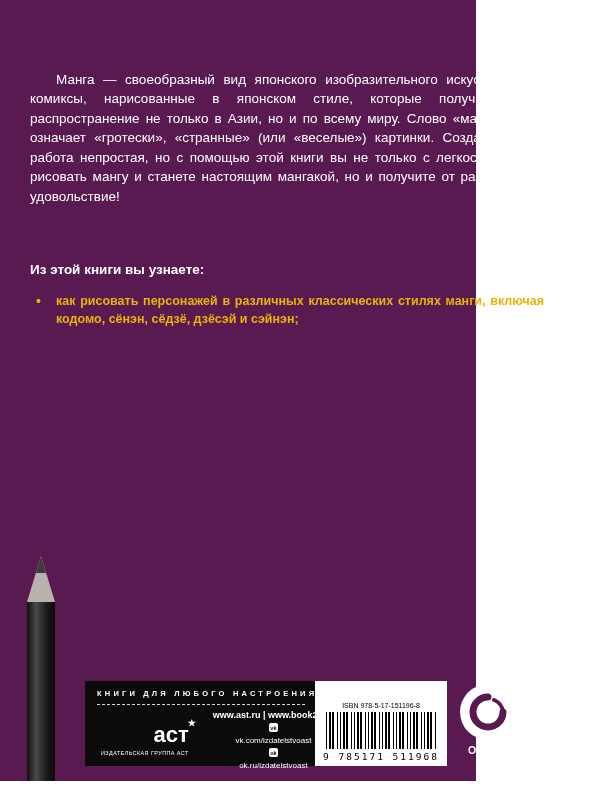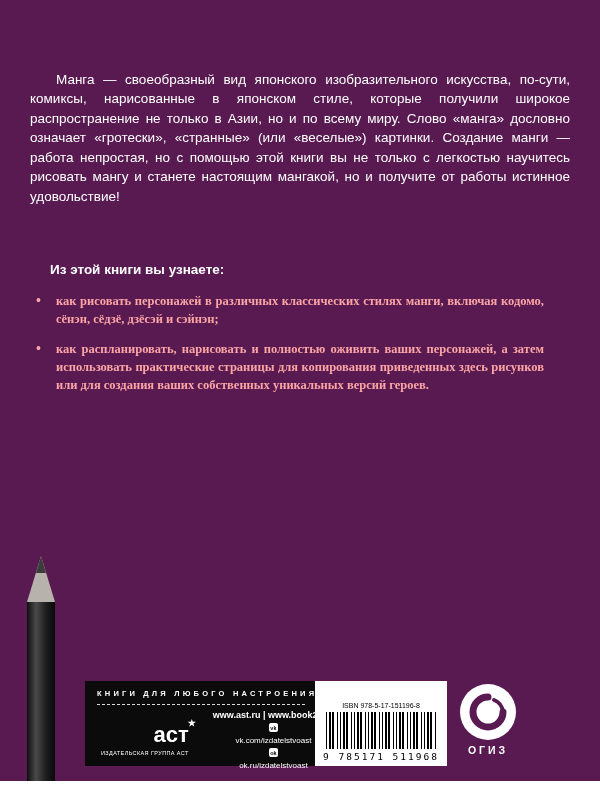--- a/index.html
+++ b/index.html
@@ -1,28 +1,28 @@
 <!DOCTYPE html>
 <html><head>
 <meta charset="utf-8">
 <style>
   * { margin:0; padding:0; box-sizing:border-box; }
   body { font-family:"Liberation Sans", sans-serif; background:#fff; }
   .page { position:relative; width:600px; height:803px; background:#ffffff; overflow:hidden; }
-  .cover { position:absolute; left:0; top:0; width:600px; height:781px; background:#581a51; }
+  .cover { position:absolute; left:0; top:0; width:476px; height:781px; background:#581a51; }
 
   .intro { position:absolute; left:30px; top:70px; width:540px; color:#ffffff;
            font-size:13.5px; line-height:1.44; text-align:justify; text-indent:26px; }
 
   .learn-heading { position:absolute; left:30px; top:262px; color:#ffffff;
-                   font-weight:bold; font-size:13.5px;margin-left:20px; }
+                   font-weight:bold; font-size:13.5px; }
 
   .bullets { position:absolute; left:30px; top:292px; width:514px; list-style:none; }
-  .bullets li { position:relative; padding-left:26px; margin-bottom:12px; color:#fca5a5;
-                font-weight:bold; font-size:12.5px; line-height:1.44; text-align:justify;font-family:Liberation Serif, serif; }
+  .bullets li { position:relative; padding-left:26px; margin-bottom:12px; color:#eab308;
+                font-weight:bold; font-size:12.5px; line-height:1.44; text-align:justify; }
   .bullets li::before { content:"•"; position:absolute; left:6px; top:-1px; font-size:14px; }
 
   
   .pencil { position:absolute; left:27px; top:556px; width:28px; height:247px; }
   .pencil .wood { width:0; height:0; margin:0 auto;
                   border-left:14px solid transparent; border-right:14px solid transparent;
                   border-bottom:46px solid #b7b2ac; }
   .pencil .graphite { position:absolute; top:0; left:50%; transform:translateX(-50%);
                       width:0; height:0; z-index:2;
                       border-left:5px solid transparent; border-right:5px solid transparent;
@@ -73,21 +73,20 @@
 
 <div class="page">
   <div class="cover">
 
     <p class="intro">Манга — своеобразный вид японского изобразительного искусства, по-сути, комиксы, нарисованные в японском стиле, которые получили широкое распространение не только в Азии, но и по всему миру. Слово «манга» дословно означает «гротески», «странные» (или «веселые») картинки. Создание манги — работа непростая, но с помощью этой книги вы не только с легкостью научитесь рисовать мангу и станете настоящим мангакой, но и получите от работы истинное удовольствие!</p>
 
     <h2 class="learn-heading">Из этой книги вы узнаете:</h2>
 
     <ul class="bullets">
       <li>как рисовать персонажей в различных классических стилях манги, включая кодомо, сёнэн, сёдзё, дзёсэй и сэйнэн;</li>
-      <li>как распланировать, нарисовать и полностью оживить ваших персонажей, а затем использовать практические страницы для копирования приведенных здесь рисунков или для создания ваших собственных уникальных версий героев.</li>
     </ul>
 
     <div class="pencil">
       <div class="graphite"></div>
       <div class="wood"></div>
       <div class="body"></div>
     </div>
 
     <div class="footer-bar">
       <div class="bar-left">

